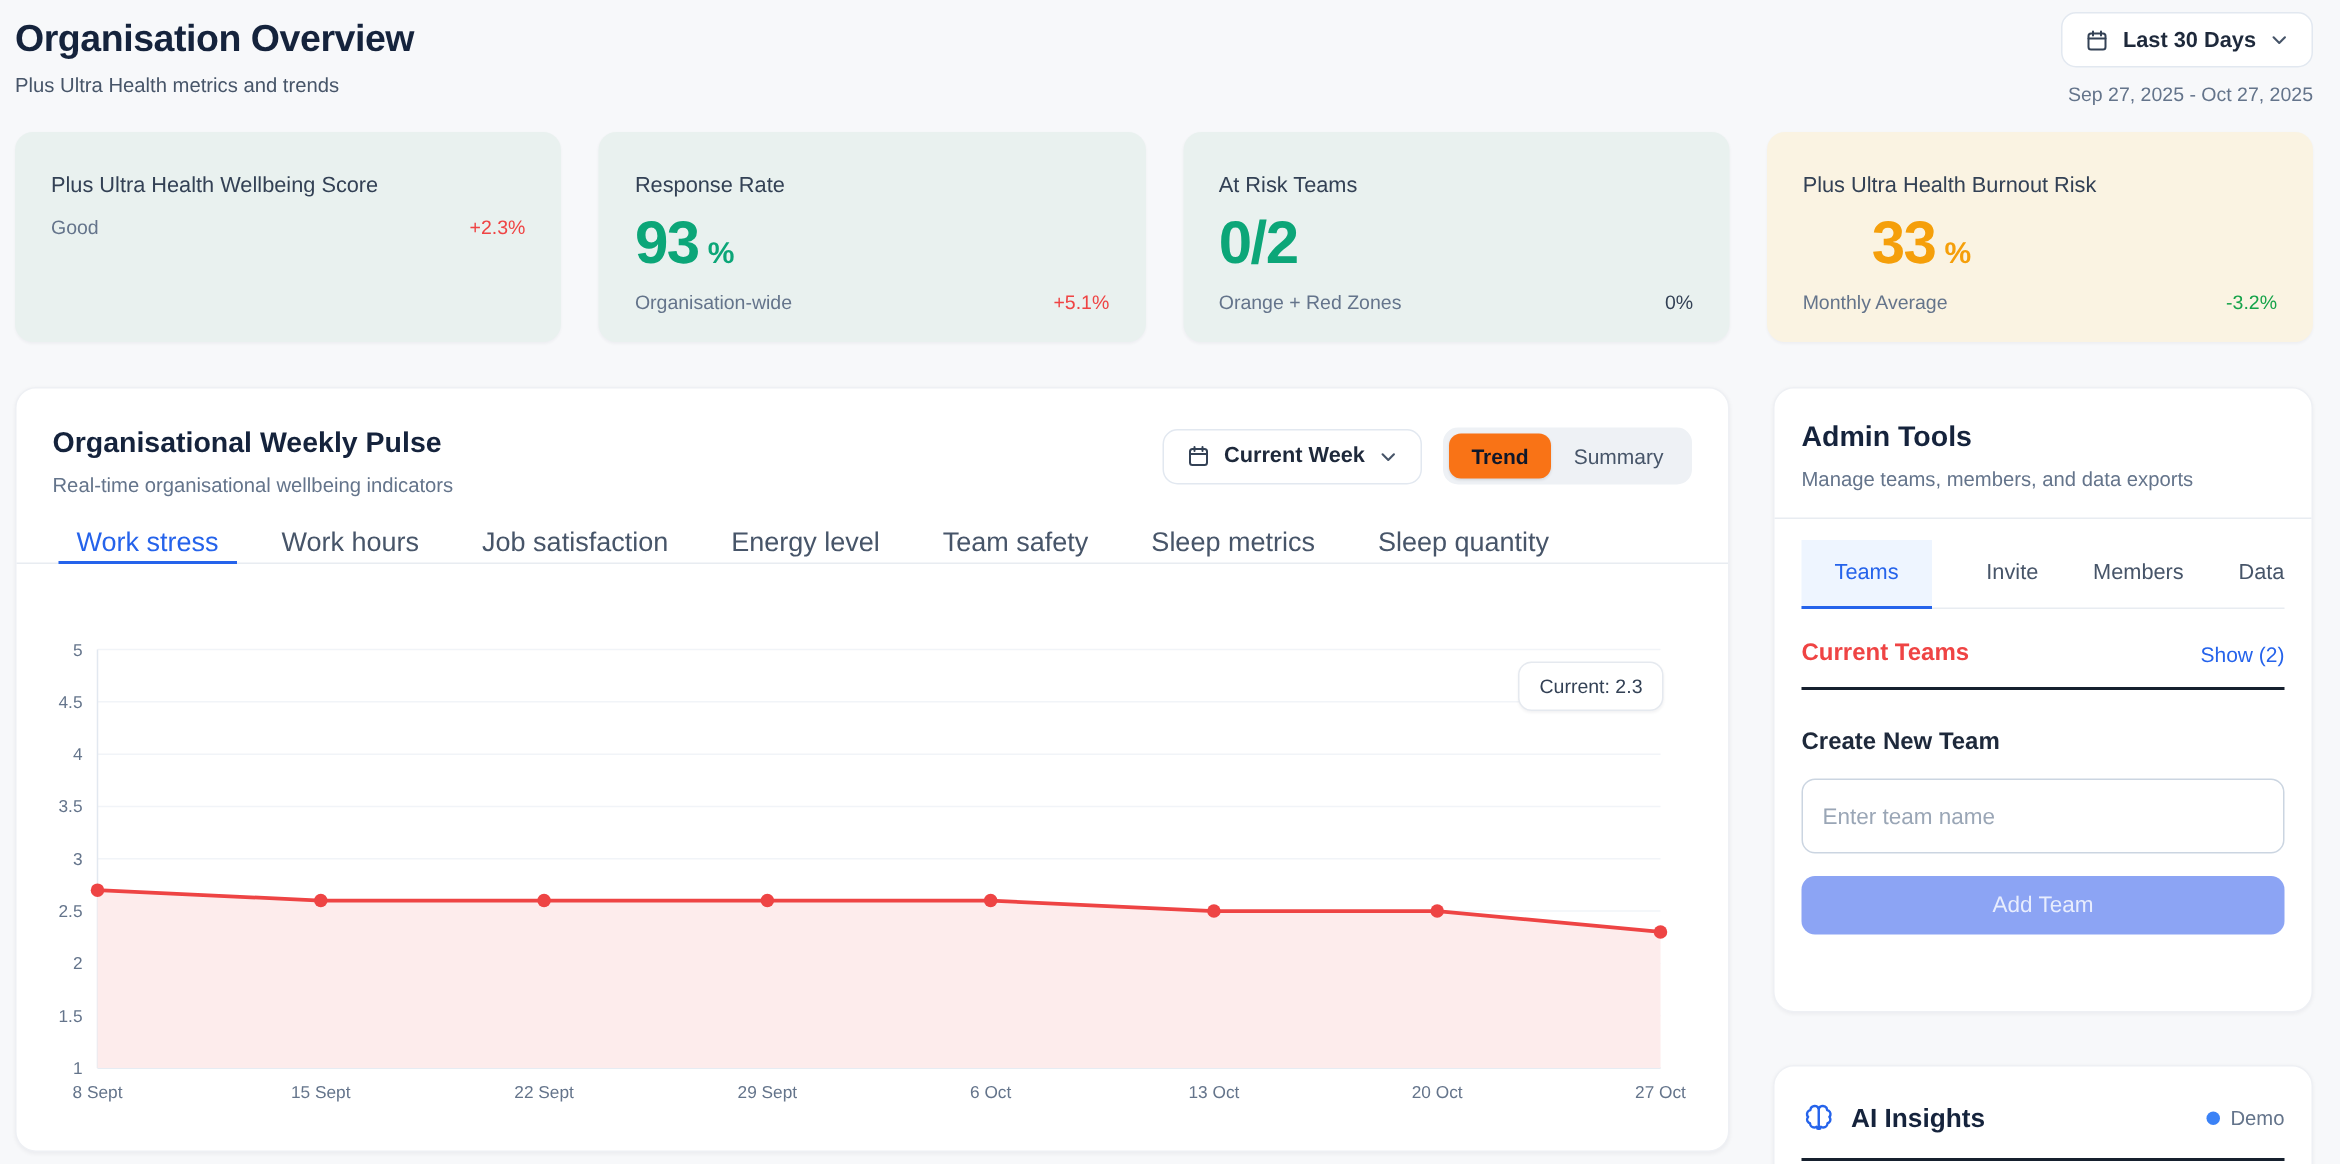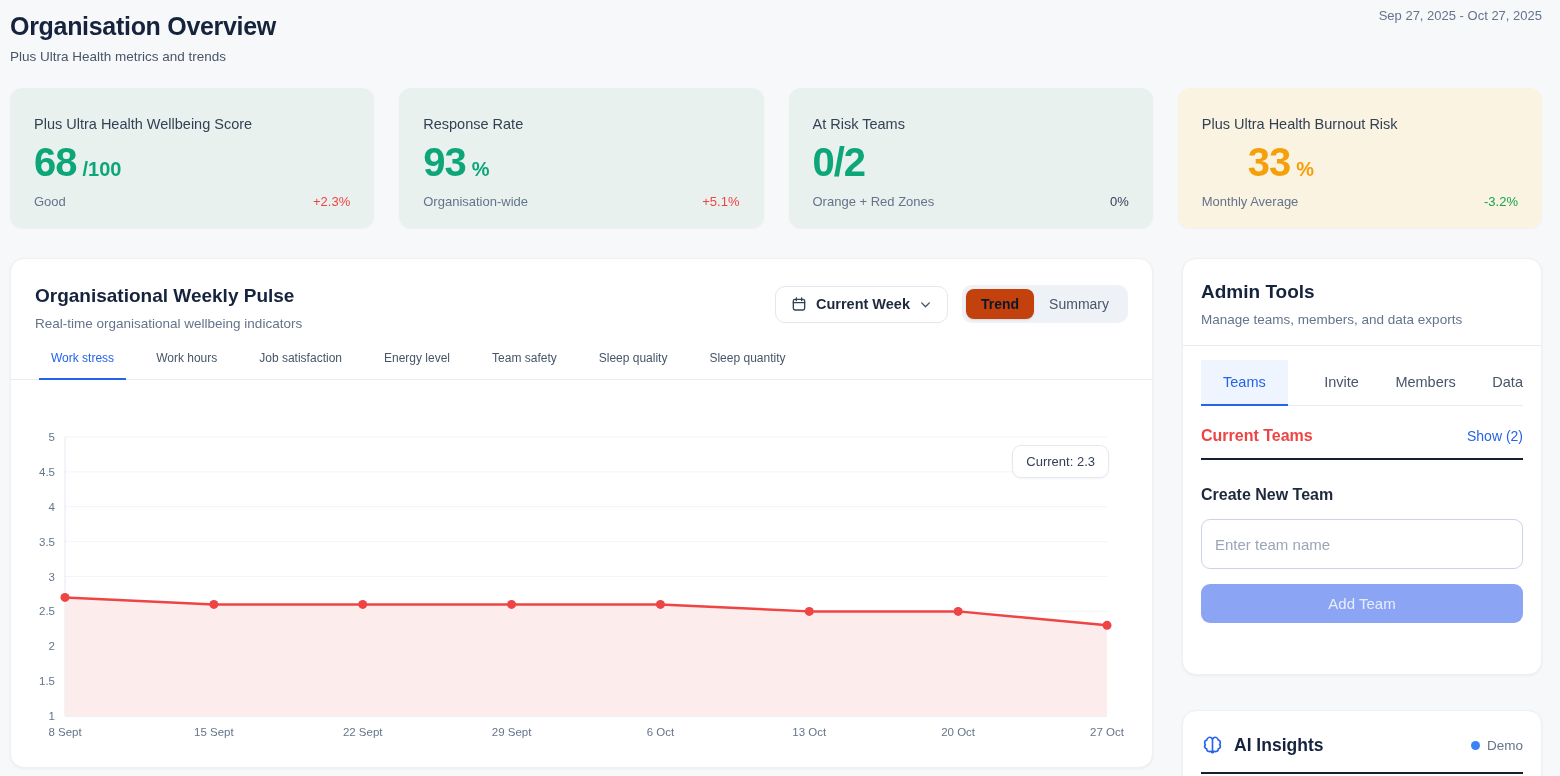--- a/index.html
+++ b/index.html
@@ -28,24 +28,24 @@
 
   
   .panel { background:#fff; border:1px solid #eef0f4; border-radius:14px; box-shadow:0 1px 3px rgba(16,24,40,.05); }
   .main-panel { position:absolute; left:10px; top:258px; width:1143px; height:510px; }
   .panel-head { display:flex; justify-content:space-between; align-items:flex-start; padding:26px 24px 0; }
   .panel-title { font-size:19px; font-weight:700; color:#15233c; }
   .panel-subtitle { font-size:13.5px; color:#64748b; margin-top:9px; }
   .panel-controls { display:flex; gap:14px; align-items:center; }
   .toggle-group { background:#eef1f5; border-radius:10px; padding:4px; display:flex; }
   .toggle { border:none; background:transparent; font-size:14px; color:#475569; padding:7px 15px; border-radius:8px; cursor:pointer; }
-  .toggle.active { background:#c2410c; color:#0f172a; font-weight:700; box-shadow:0 1px 2px rgba(15,23,42,.12);text-align:right; }
+  .toggle.active { background:#f97316; color:#0f172a; font-weight:700; box-shadow:0 1px 2px rgba(15,23,42,.12);text-align:right; }
 
   .metric-tabs { display:flex; gap:18px; padding-left:28px; margin-top:16px; border-bottom:1px solid #e8ecf1; }
-  .metric-tab { border:none; background:none; font-size:12px; color:#475569; padding:4px 12px 13px; cursor:pointer; border-bottom:2px solid transparent; margin-bottom:-1px; }
+  .metric-tab { border:none; background:none; font-size:18px; color:#475569; padding:4px 12px 2px; cursor:pointer; border-bottom:2px solid transparent; margin-bottom:-1px; }
   .metric-tab.active { color:#2563eb; border-bottom-color:#2563eb; }
 
   .chart-wrap { position:relative; margin-top:38px; }
   #pulse-chart { display:block; width:1143px; height:338px; }
   .current-badge { position:absolute; top:27px; right:43px; background:#fff; border:1px solid #e5e9ef; border-radius:9px; padding:8px 13px; font-size:13px; color:#334155; box-shadow:0 1px 2px rgba(15,23,42,.05); }
 
   
   .admin-panel { position:absolute; left:1182px; top:258px; width:360px; height:417px; }
   .ap-head { padding:22px 18px 18px; border-bottom:1px solid #e8ecf1; }
   .ap-title { font-size:19px; font-weight:700; color:#15233c; }
@@ -74,30 +74,40 @@
 </style>
 </head>
 <body>
 
 <header class="page-header">
   <h1 class="page-title">Organisation Overview</h1>
   <p class="page-subtitle">Plus Ultra Health metrics and trends</p>
 </header>
 
 <div class="head-right">
+  <button class="range-btn">
+    <span class="icon">
+      <svg width="16" height="16" viewBox="0 0 24 24" fill="none" stroke="#334155" stroke-width="2" stroke-linecap="round">
+          <rect x="3.5" y="5" width="17" height="16" rx="2.5"></rect>
+          <path d="M8 3v4M16 3v4M3.5 10h17"></path>
+        </svg>
+    </span>
+    <span>Last 30 Days</span>
+    <span class="icon">
+      <svg width="13" height="13" viewBox="0 0 24 24" fill="none" stroke="#475569" stroke-width="2.6" stroke-linecap="round" stroke-linejoin="round">
+          <path d="M5 9l7 7 7-7"></path>
+        </svg>
+    </span>
+  </button>
   <div class="range-dates">Sep 27, 2025 - Oct 27, 2025</div>
 </div>
 
 <section class="cards-row">
   <div class="metric-card" style="background: rgb(233, 241, 239);">
     <div class="mc-title">Plus Ultra Health Wellbeing Score</div>
-    <div class="mc-value-row">
-      <span class="mc-value" style="color: rgb(12, 166, 120);">68</span>
-      <span class="mc-unit" style="color: rgb(12, 166, 120);">/100</span>
-    </div>
     <div class="mc-foot">
       <span class="mc-sub">Good</span>
       <span class="mc-delta" style="color: rgb(239, 68, 68);">+2.3%</span>
     </div>
   </div>
   <div class="metric-card" style="background: rgb(233, 241, 239);">
     <div class="mc-title">Response Rate</div>
     <div class="mc-value-row">
       <span class="mc-value" style="color: rgb(12, 166, 120);">93</span>
       <span class="mc-unit" style="color: rgb(12, 166, 120);">%</span>
@@ -157,21 +167,21 @@
       </div>
     </div>
   </div>
 
   <nav class="metric-tabs">
     <button class="metric-tab active">Work stress</button>
     <button class="metric-tab">Work hours</button>
     <button class="metric-tab">Job satisfaction</button>
     <button class="metric-tab">Energy level</button>
     <button class="metric-tab">Team safety</button>
-    <button class="metric-tab">Sleep quality</button>
+    <button class="metric-tab">Sleep metrics</button>
     <button class="metric-tab">Sleep quantity</button>
   </nav>
 
   <div class="chart-wrap">
     <svg id="pulse-chart" viewBox="0 0 1143 338">
         <line x1="54" x2="1096" y1="19" y2="19" stroke="#f1f4f8" stroke-width="1"></line>
         <text x="44" y="23" text-anchor="end" font-size="11.5" fill="#64748b" font-family="Liberation Sans, sans-serif">5</text>
         <line x1="54" x2="1096" y1="53.875" y2="53.875" stroke="#f1f4f8" stroke-width="1"></line>
         <text x="44" y="57.875" text-anchor="end" font-size="11.5" fill="#64748b" font-family="Liberation Sans, sans-serif">4.5</text>
         <line x1="54" x2="1096" y1="88.75" y2="88.75" stroke="#f1f4f8" stroke-width="1"></line>

